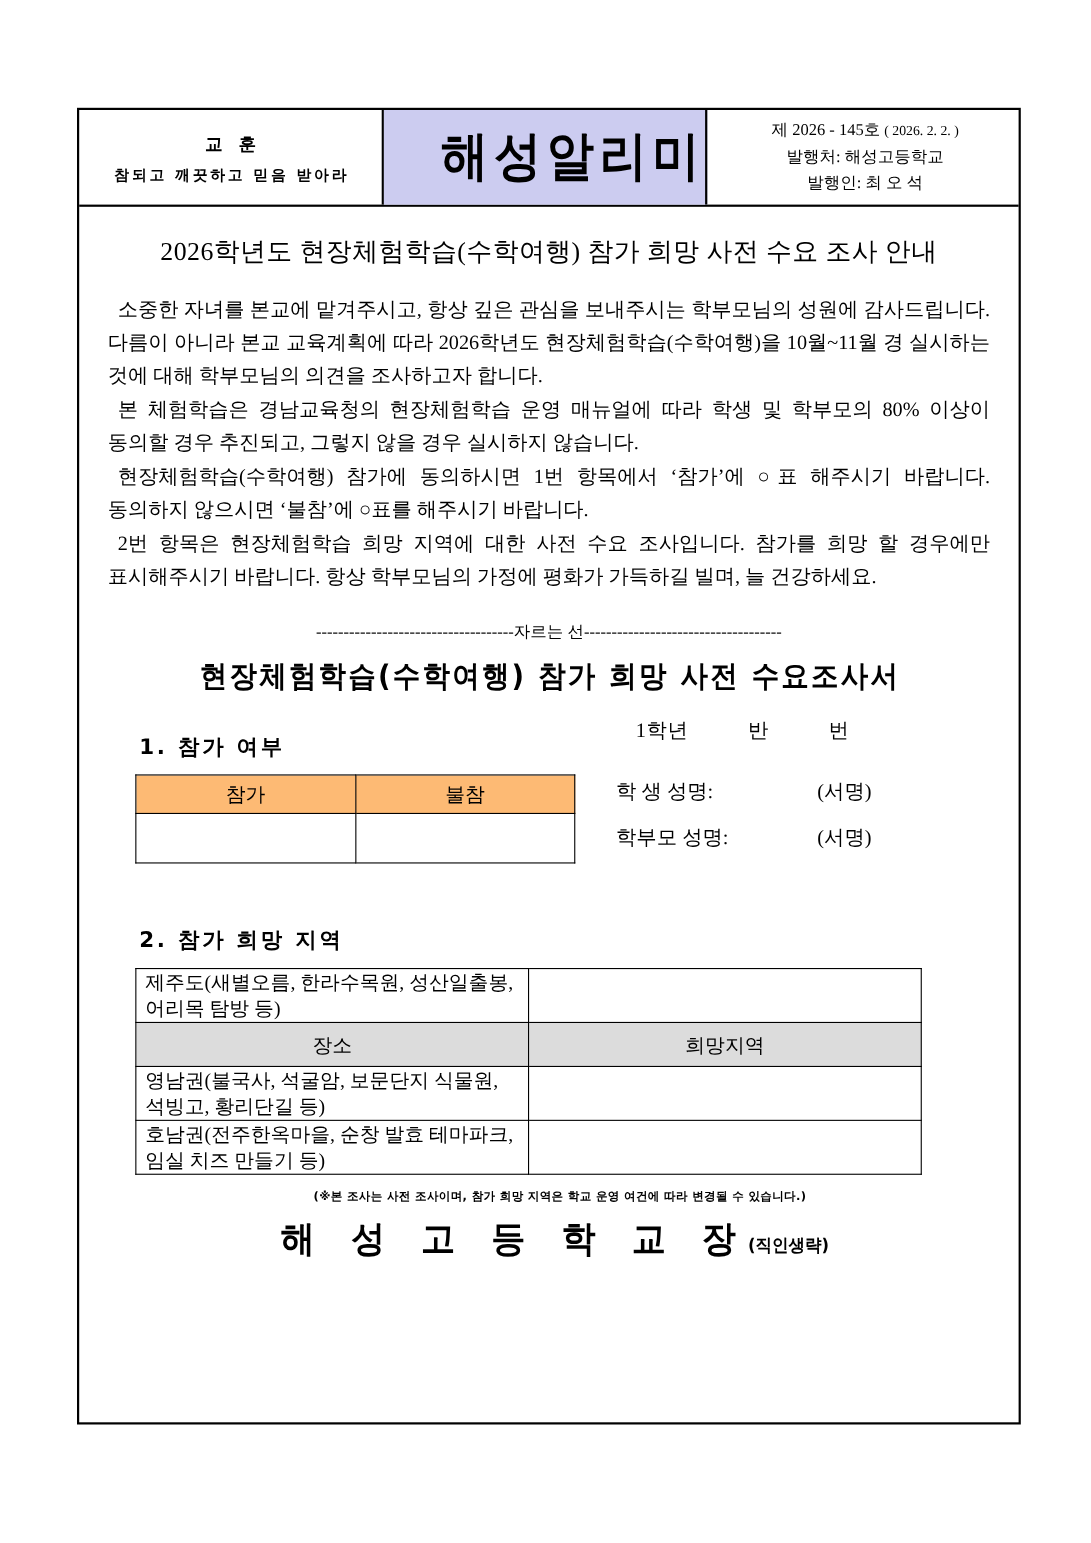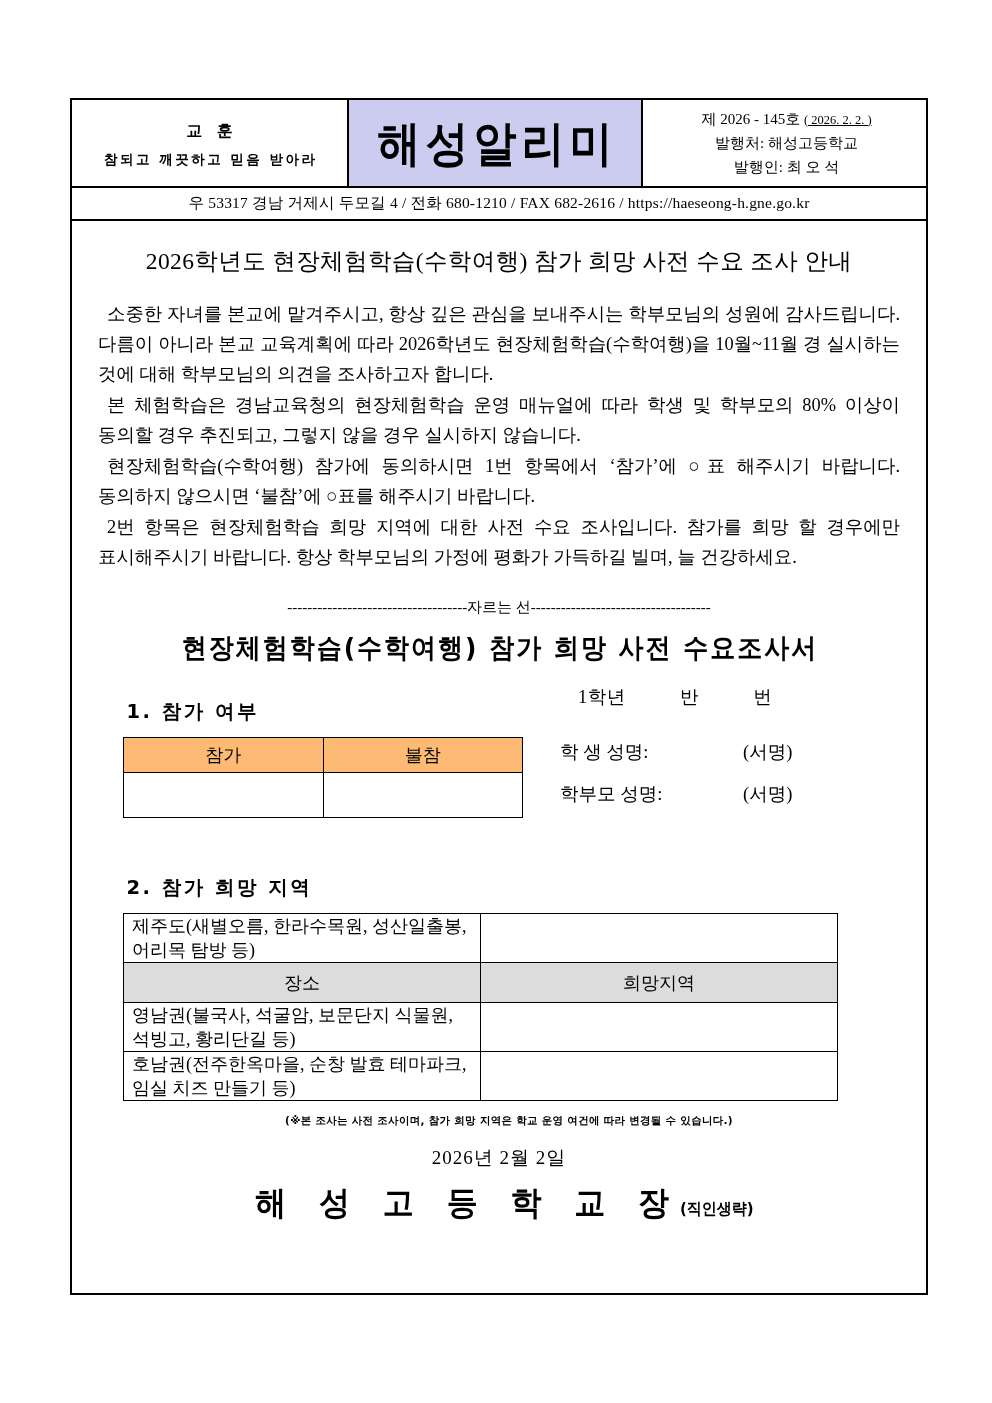--- a/index.html
+++ b/index.html
@@ -59,21 +59,21 @@
     letter-spacing: 2.5px;
     text-indent: 2.5px;
   }
   .banner-cell {
     width: 294px;
     background: #ccccf0;
     border-right: 2px solid #000;
     box-sizing: border-box;
     display: flex;
     align-items: center;
-    justify-content: center;
+    justify-content: flex-end;
   }
   .banner-text {
     font-family: "DejaVu Sans", sans-serif;
     font-weight: bold;
     font-size: 43px;
     letter-spacing: 5px;
     text-indent: 5px;
     line-height: 1;
     transform: scaleY(1.12);
   }
@@ -81,21 +81,21 @@
     flex: 1;
     display: flex;
     flex-direction: column;
     align-items: center;
     justify-content: center;
     font-size: 15px;
     line-height: 1.62;
     padding-left: 4px;
   }
   .issue-line { white-space: nowrap; }
-  .issue-date { font-size: 12.5px; text-decoration: underline; }
+  .issue-date { font-size: 12.5px; }
 
   
   .addressbar {
     height: 33px;
     border-bottom: 2px solid #000;
     box-sizing: border-box;
     display: flex;
     align-items: center;
     justify-content: center;
     font-size: 15.5px;
@@ -263,21 +263,20 @@
     <div class="issue-cell">
       <div class="issue-line">
         <span>제 2026 - 145호</span>
         <span class="issue-date">( 2026. 2. 2. )</span>
       </div>
       <div class="issue-line">발행처: 해성고등학교</div>
       <div class="issue-line">발행인: 최 오 석</div>
     </div>
   </div>
 
-  <div class="addressbar">우 53317  경남 거제시 두모길 4  /  전화  680-1210  /  FAX 682-2616  /  https://haeseong-h.gne.go.kr</div>
 
   <div class="content">
 
     <div class="doc-title">2026학년도 현장체험학습(수학여행) 참가 희망 사전 수요 조사 안내</div>
 
     <p class="para"> 소중한 자녀를 본교에 맡겨주시고, 항상 깊은 관심을 보내주시는 학부모님의 성원에 감사드립니다. 다름이 아니라 본교 교육계획에 따라 2026학년도 현장체험학습(수학여행)을 10월~11월 경 실시하는 것에 대해 학부모님의 의견을 조사하고자 합니다.</p>
     <p class="para"> 본 체험학습은 경남교육청의 현장체험학습 운영 매뉴얼에 따라 학생 및 학부모의 80% 이상이 동의할 경우 추진되고, 그렇지 않을 경우 실시하지 않습니다.</p>
     <p class="para"> 현장체험학습(수학여행) 참가에 동의하시면 1번 항목에서 ‘참가’에 ○표 해주시기 바랍니다. 동의하지 않으시면 ‘불참’에 ○표를 해주시기 바랍니다.</p>
     <p class="para"> 2번 항목은 현장체험학습 희망 지역에 대한 사전 수요 조사입니다. 참가를 희망 할 경우에만 표시해주시기 바랍니다. 항상 학부모님의 가정에 평화가 가득하길 빌며, 늘 건강하세요.</p>
 
@@ -339,20 +338,19 @@
         </tr>
         <tr>
           <td>호남권(전주한옥마을, 순창 발효 테마파크, 임실 치즈 만들기 등)</td>
           <td class="blank"></td>
         </tr>
       </tbody>
         </table>
 
       <div class="footnote">(※본 조사는 사전 조사이며, 참가 희망 지역은 학교 운영 여건에 따라 변경될 수 있습니다.)</div>
 
-      <div class="sign-date">2026년  2월  2일</div>
       <div class="sign-school">
         <span>해 성 고 등 학 교 장</span><span class="seal">(직인생략)</span>
       </div>
     </div>
 
   </div>
 </div>
 
 </body></html>

